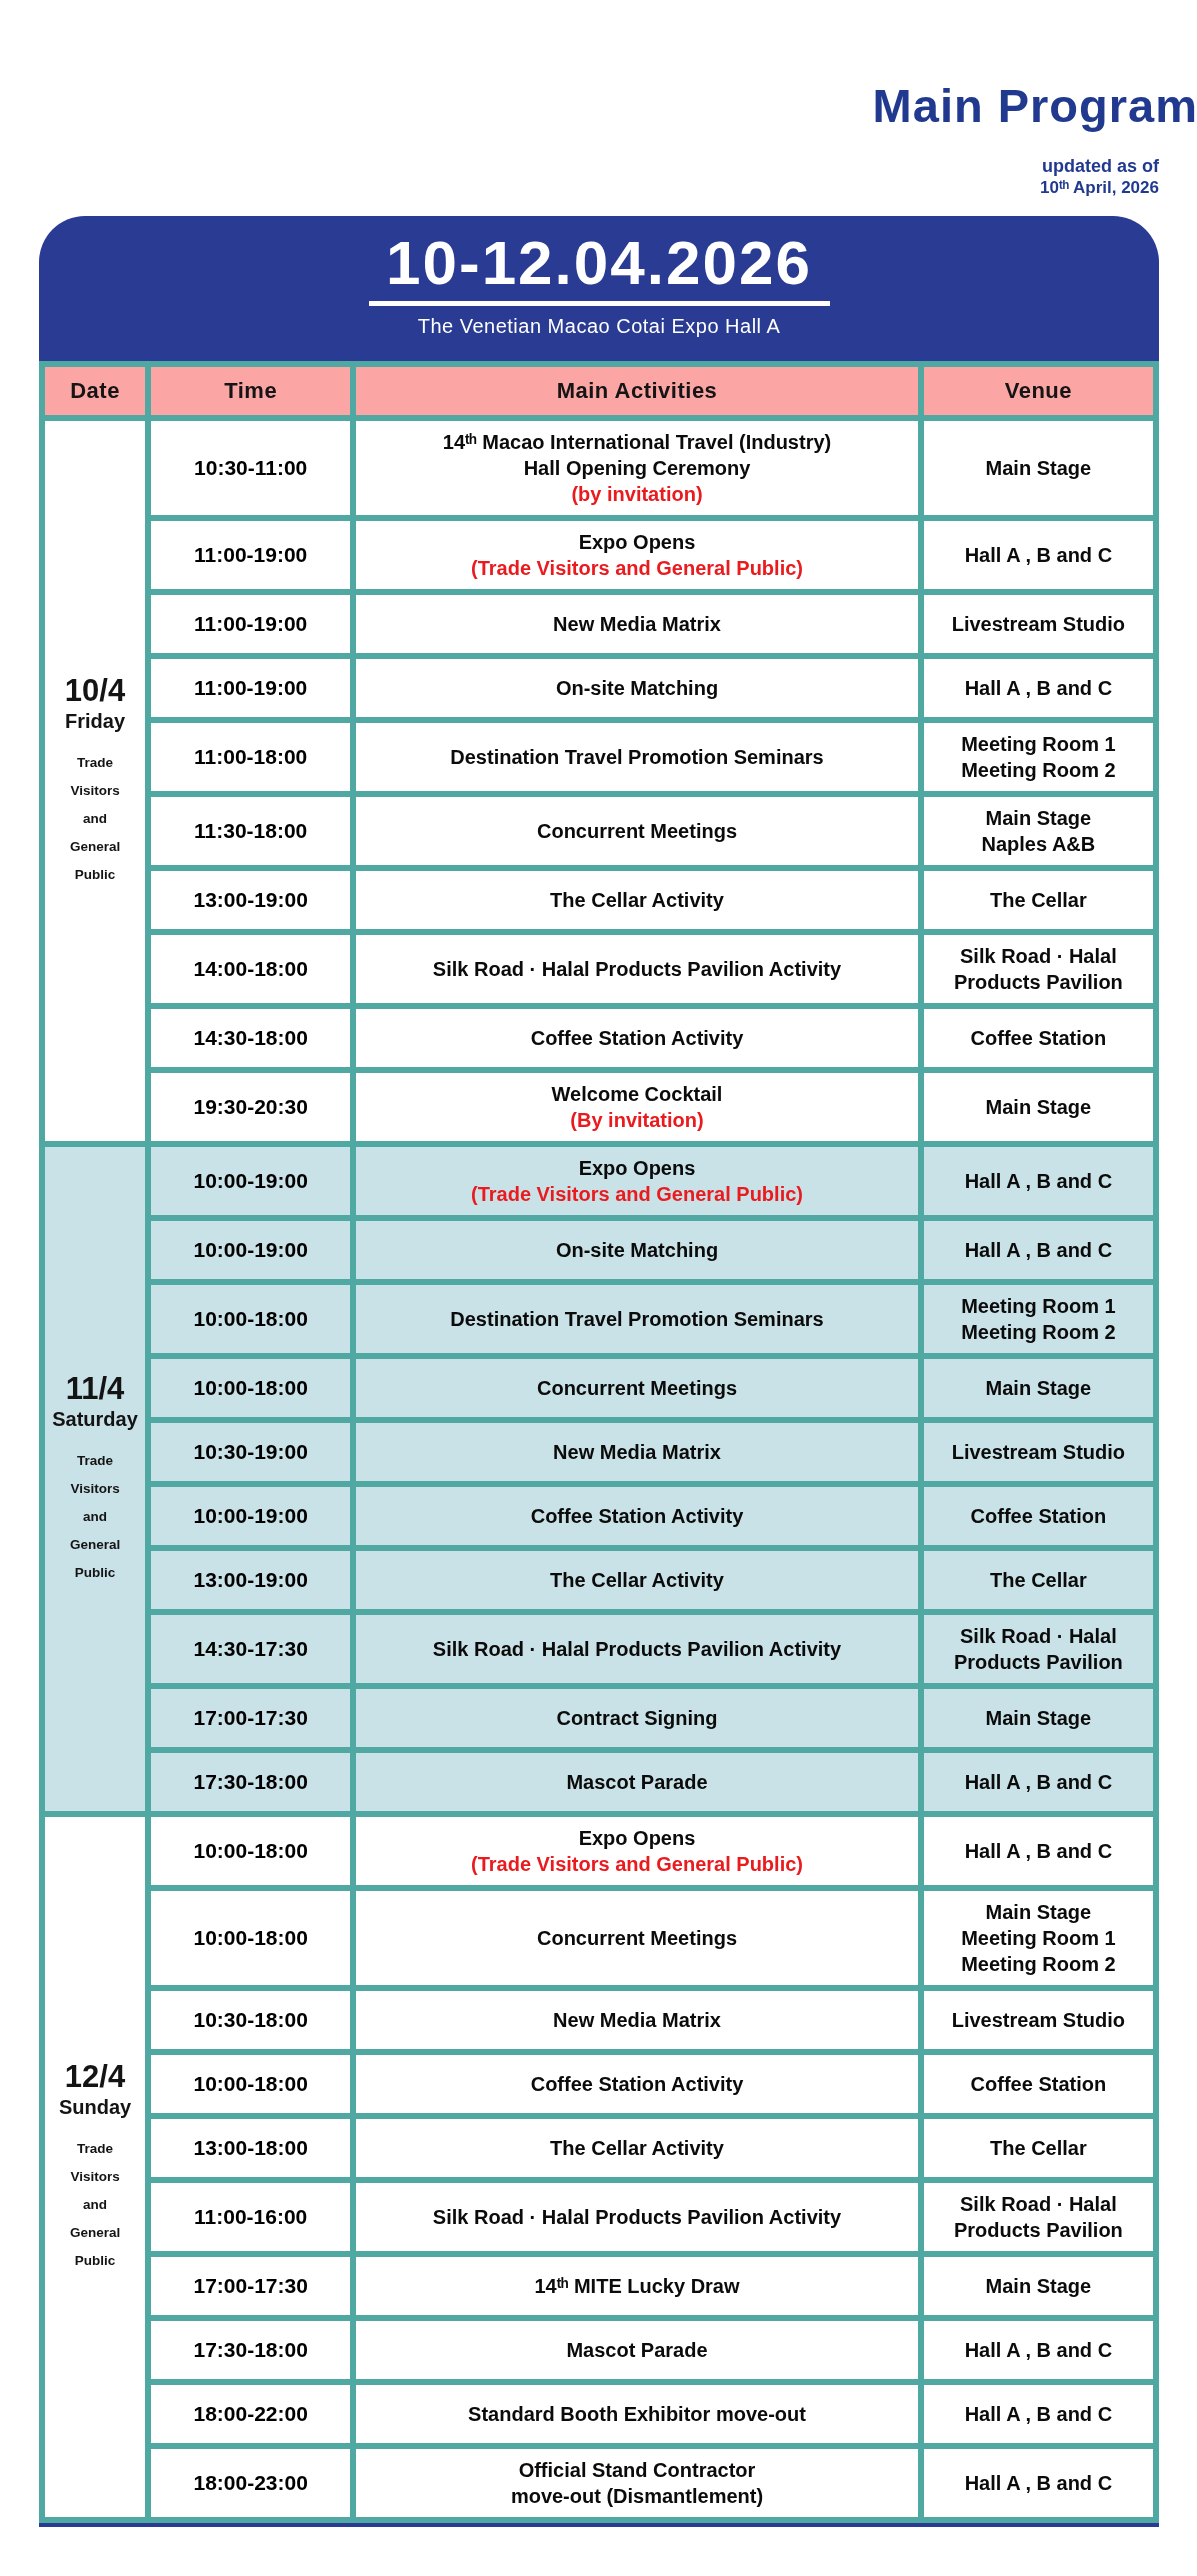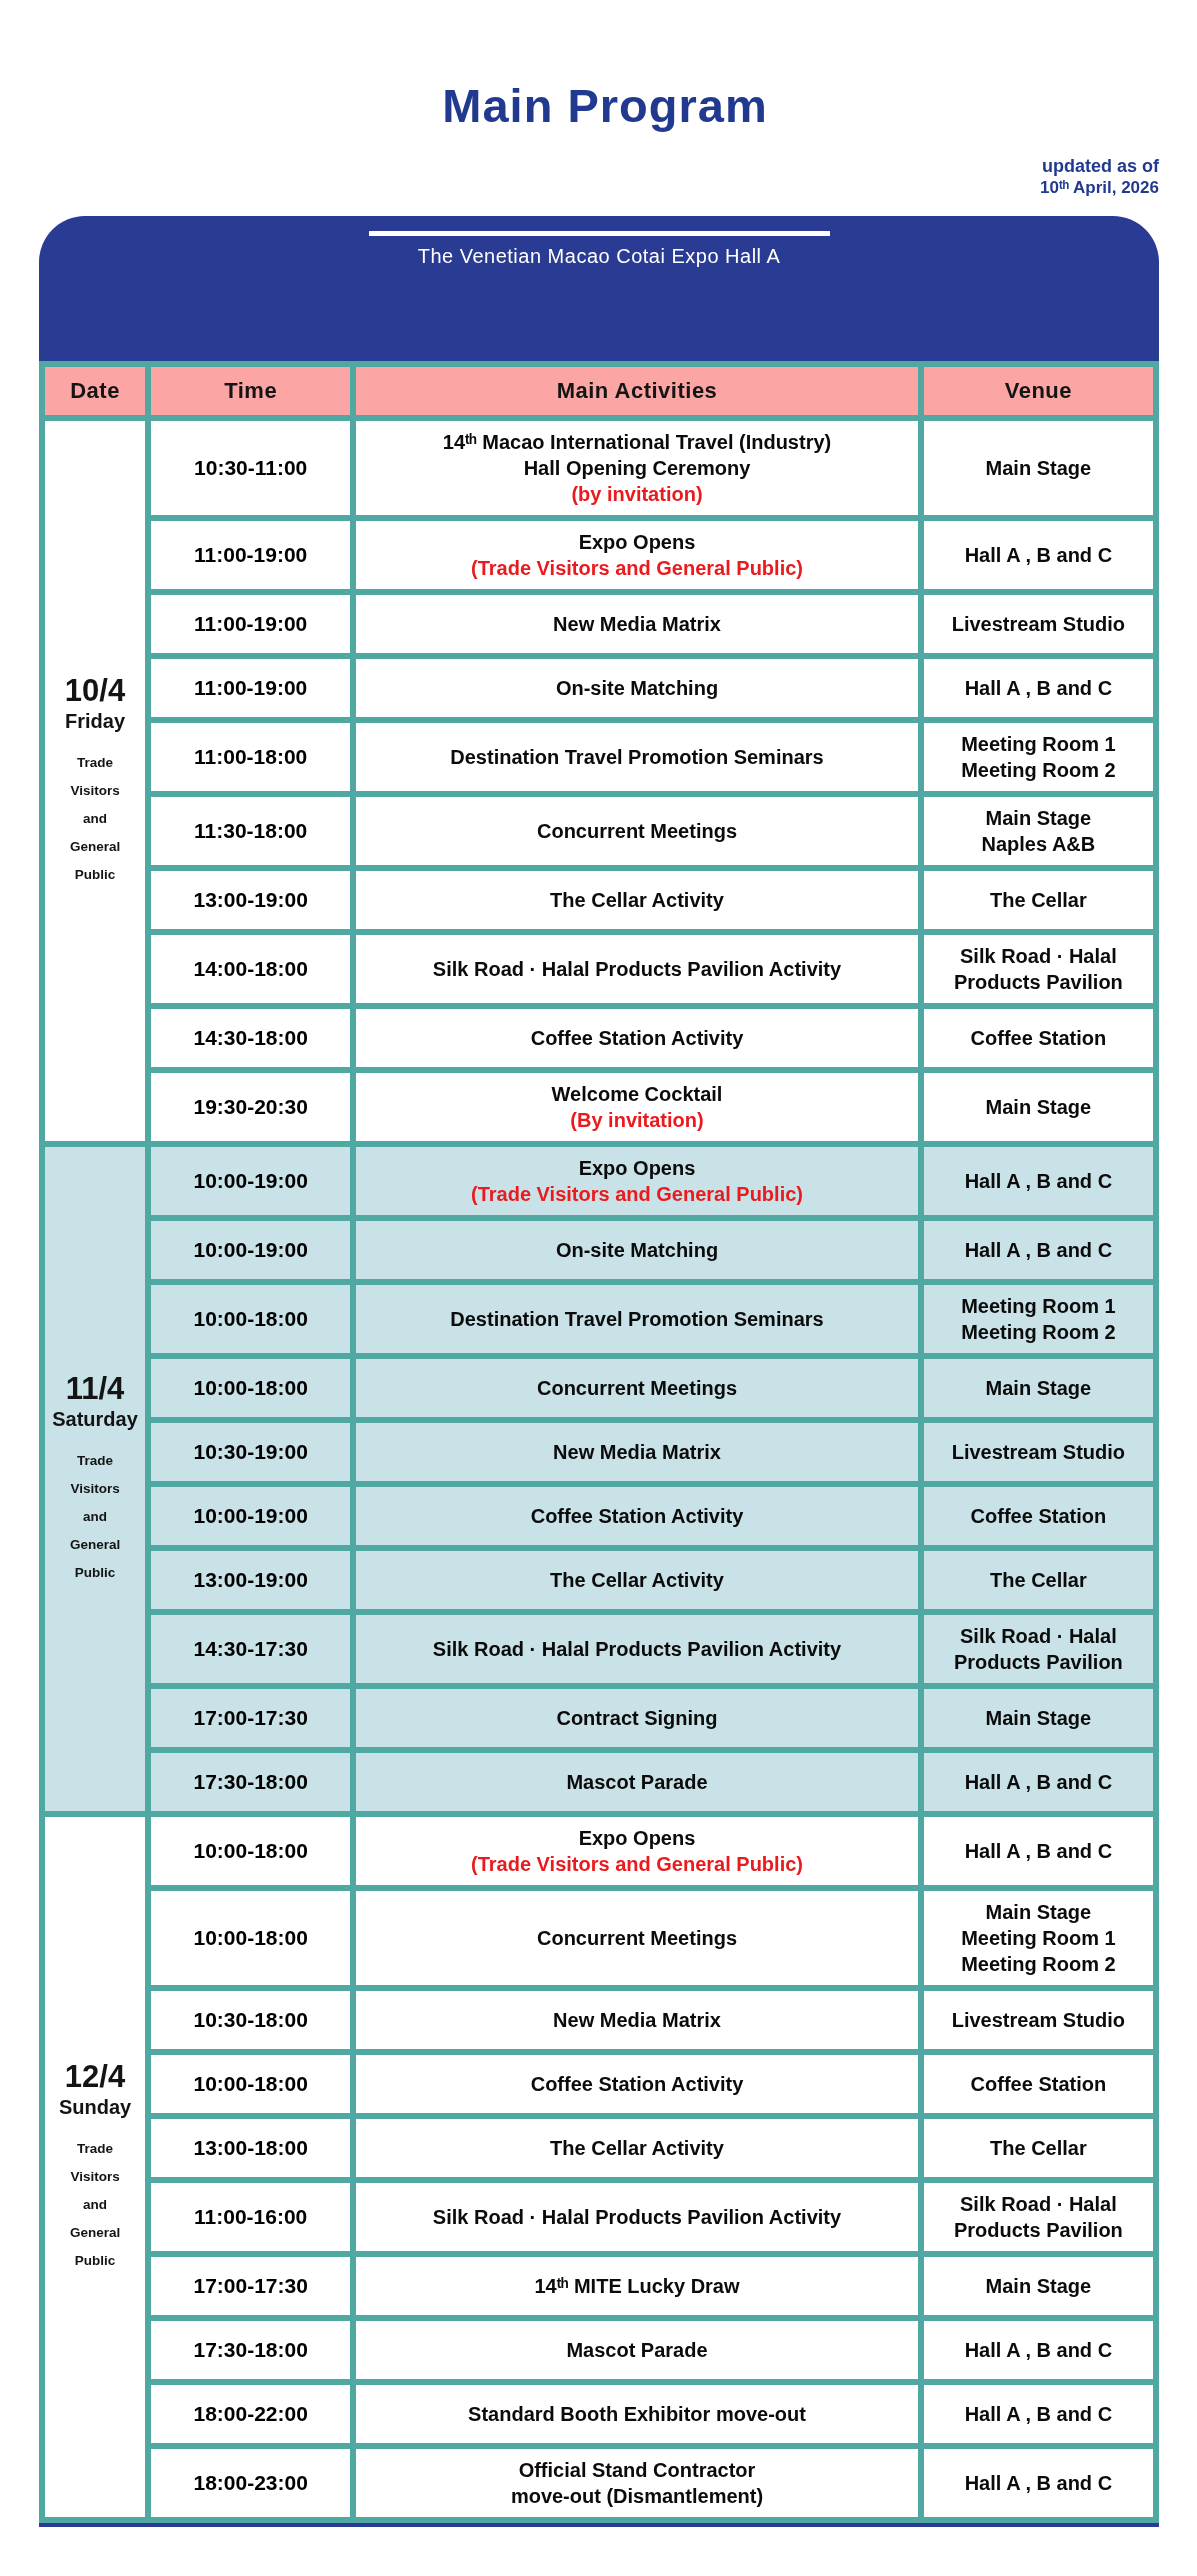--- a/index.html
+++ b/index.html
@@ -4,21 +4,21 @@
 <style>
   html,body{margin:0;padding:0;background:#ffffff;}
   body{
     width:1198px;min-height:2576px;
     font-family:"Liberation Sans","DejaVu Sans",sans-serif;
     color:#000;
     -webkit-font-smoothing:antialiased;
   }
   .page-title{
     margin:78px 0 0 12px;
-    text-align:center;
+    text-align:right;
     font-size:47px;
     font-weight:800;
     letter-spacing:1px;
     color:var(--title_blue,#213a8f);
   }
   .updated{
     width:1159px;
     margin-top:22px;
     text-align:right;
     color:var(--title_blue,#213a8f);
@@ -74,20 +74,21 @@
 <body>
 
 <h1 class="page-title">Main Program</h1>
 
 <div class="updated">
   <div class="line1">updated as of</div>
   <div class="line2">10ᵗʰ April, 2026</div>
 </div>
 
 <div class="banner">
+  <div class="banner-date">10-12.04.2026</div>
   <div class="banner-underline"></div>
   <div class="banner-venue">The Venetian Macao Cotai Expo Hall A</div>
 </div>
 
 <div class="table-wrap">
   <table class="program">
     <colgroup>
       <col style="width:100px">
       <col style="width:199px">
       <col style="width:561px">

